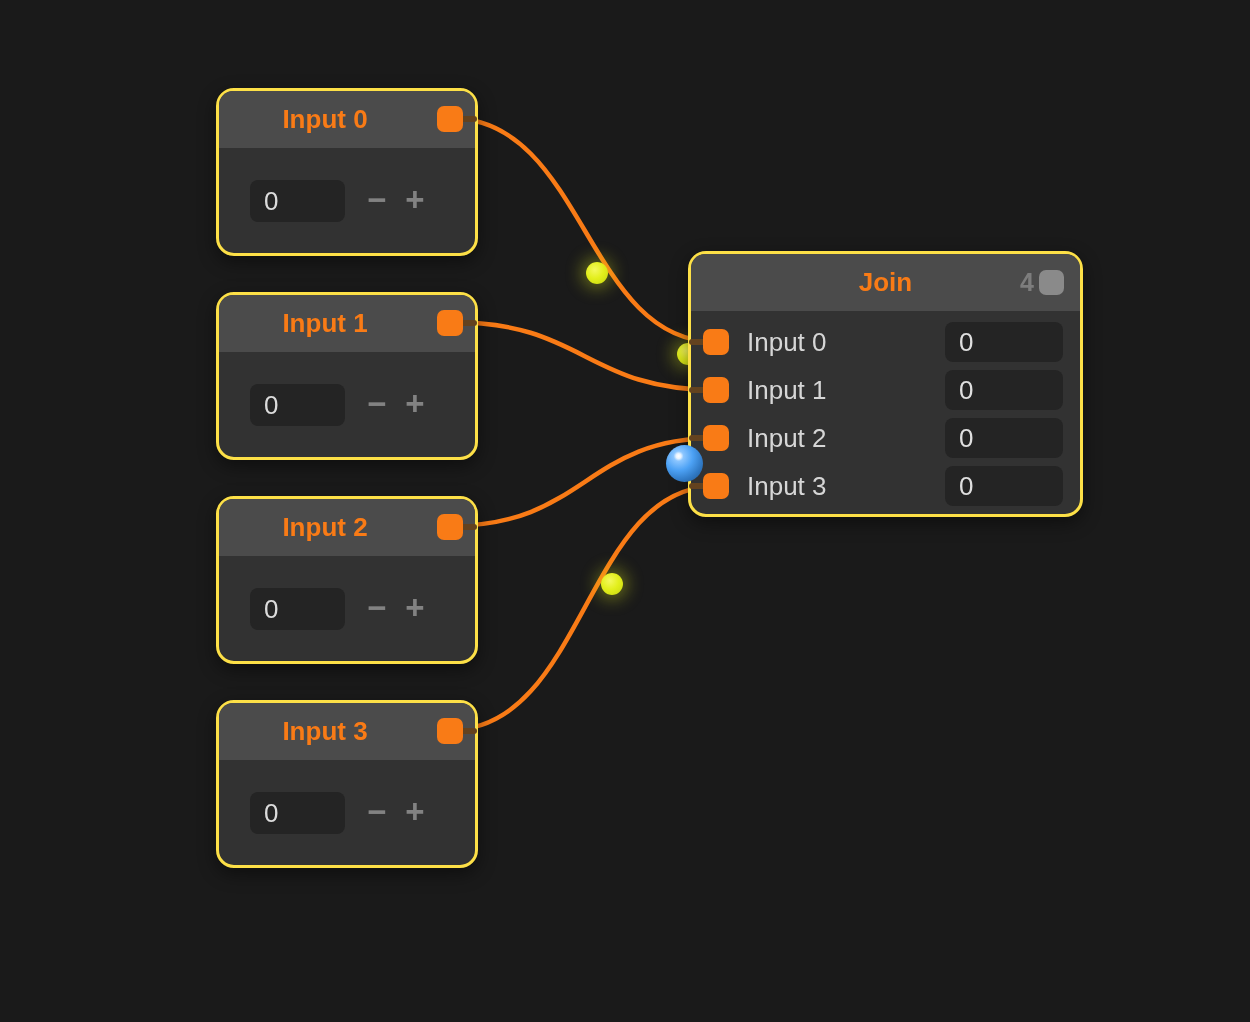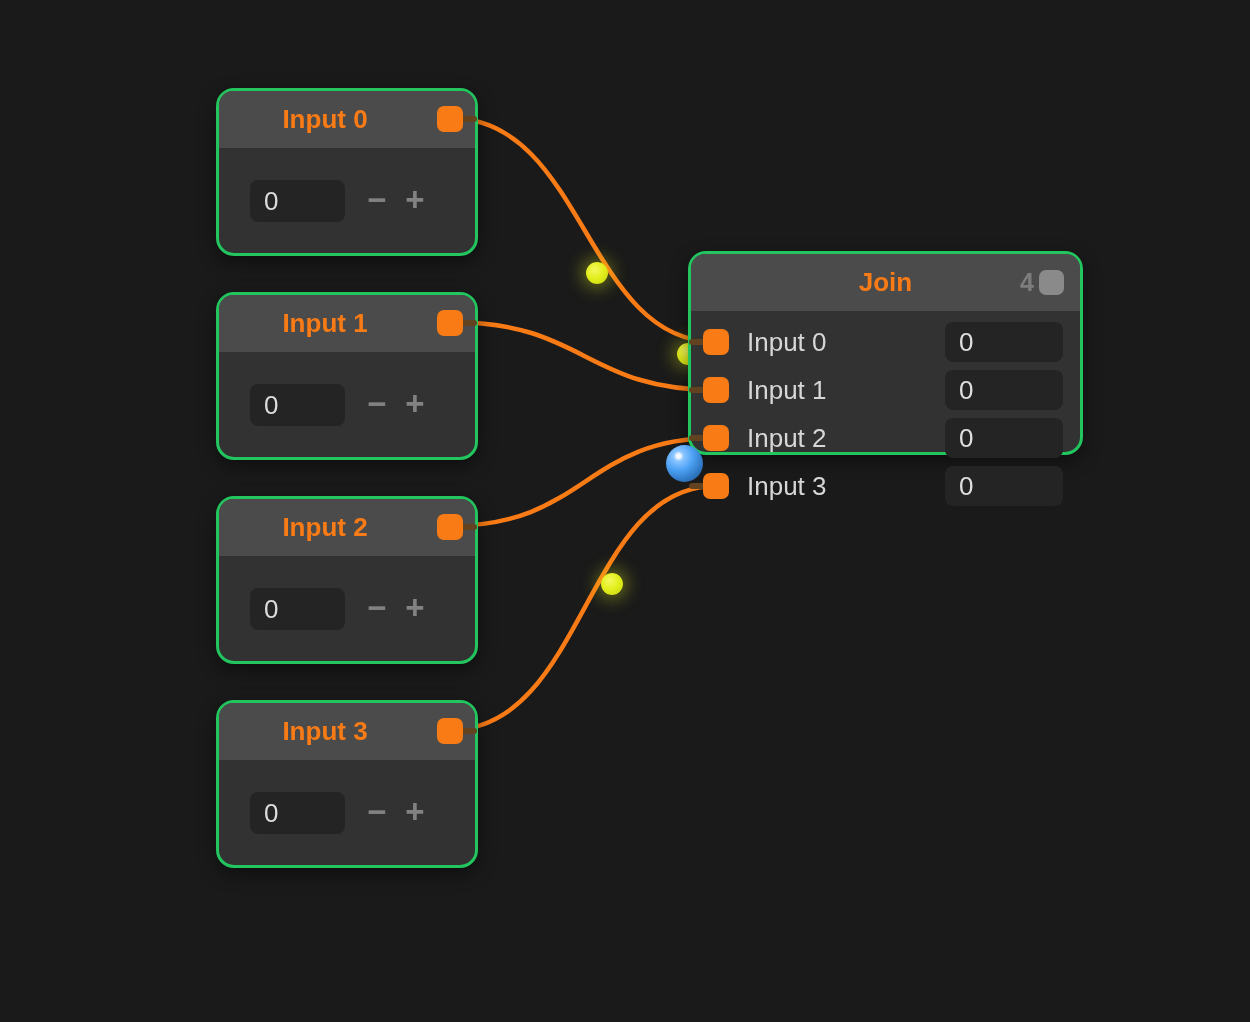--- a/index.html
+++ b/index.html
@@ -5,21 +5,21 @@
   html,body{margin:0;padding:0;background:#1a1a1a;}
   .canvas{
     position:relative;width:1250px;height:1022px;overflow:hidden;
     background:#1a1a1a;font-family:"Liberation Sans",sans-serif;
   }
   .wires{position:absolute;left:0;top:0;z-index:1;}
 
   
   .node{
     position:absolute;box-sizing:border-box;
-    background:#323232;border:3px solid #22c55e;border-radius:18px;
+    background:#323232;border:3px solid #fde047;border-radius:18px;
     box-shadow:0 6px 18px rgba(0,0,0,.45);z-index:2;
   }
   .node-header{
     position:relative;height:57px;background:#4b4b4b;
     border-radius:14px 14px 0 0;
   }
   .node-title{
     position:absolute;left:0;right:44px;top:0;height:57px;line-height:57px;
     text-align:center;color:#f97b16;font-size:26px;font-weight:bold;
   }
@@ -43,21 +43,21 @@
   }
   .stepper{
     position:absolute;top:36px;width:36px;height:34px;line-height:32px;
     text-align:center;color:#828282;font-size:33px;font-weight:bold;
     cursor:default;user-select:none;
   }
   .stepper.minus{left:140px;}
   .stepper.plus{left:178px;}
 
   
-  .jnode{left:688px;top:251px;width:395px;height:204px;}
+  .jnode{left:688px;top:251px;width:395px;height:266px;}
   .badge-count{
     position:absolute;right:46px;top:0;height:57px;line-height:57px;
     color:#7d7d7d;font-size:25px;font-weight:bold;
   }
   .badge-square{
     position:absolute;right:16px;top:16px;width:25px;height:25px;
     border-radius:7px;background:#8a8a8a;
   }
   .jrows{position:relative;}
   .jrow{position:absolute;left:0;right:0;height:48px;}

